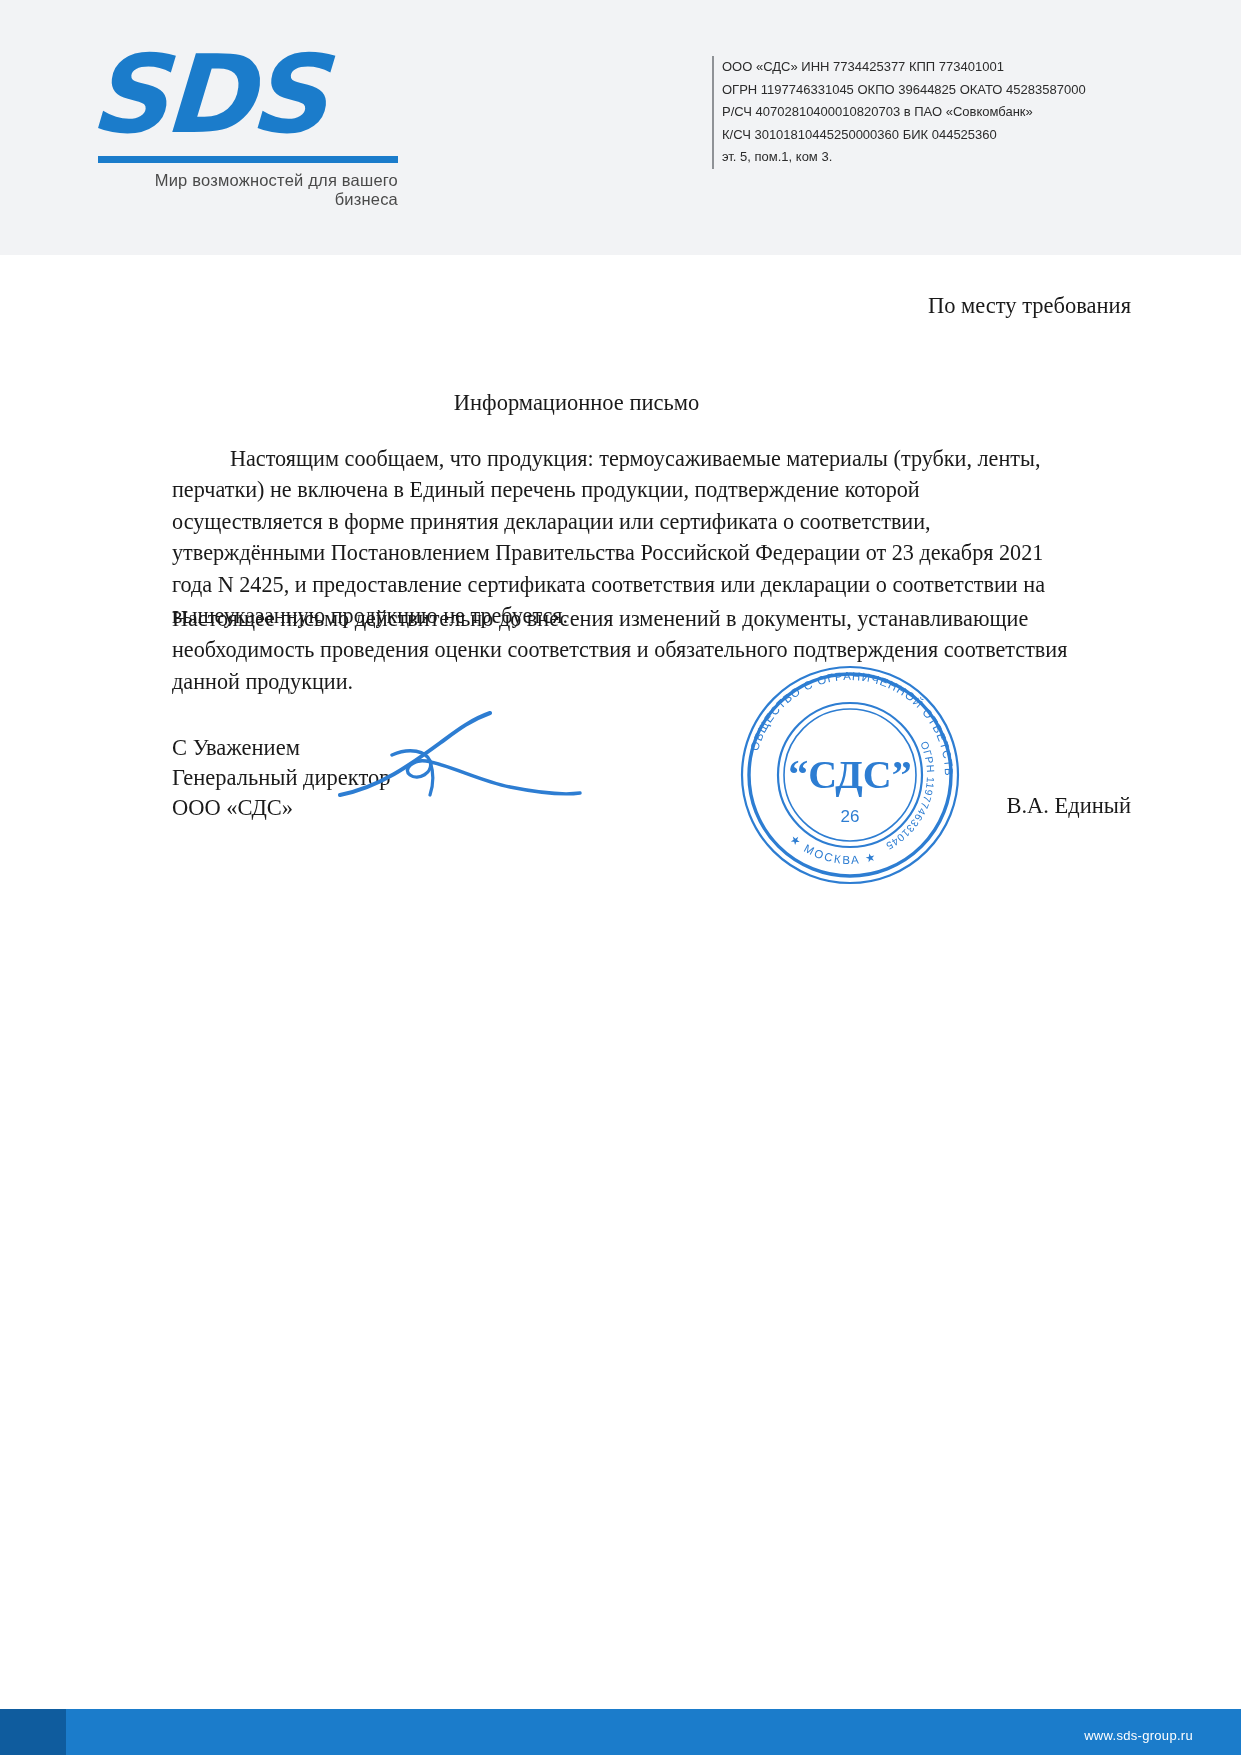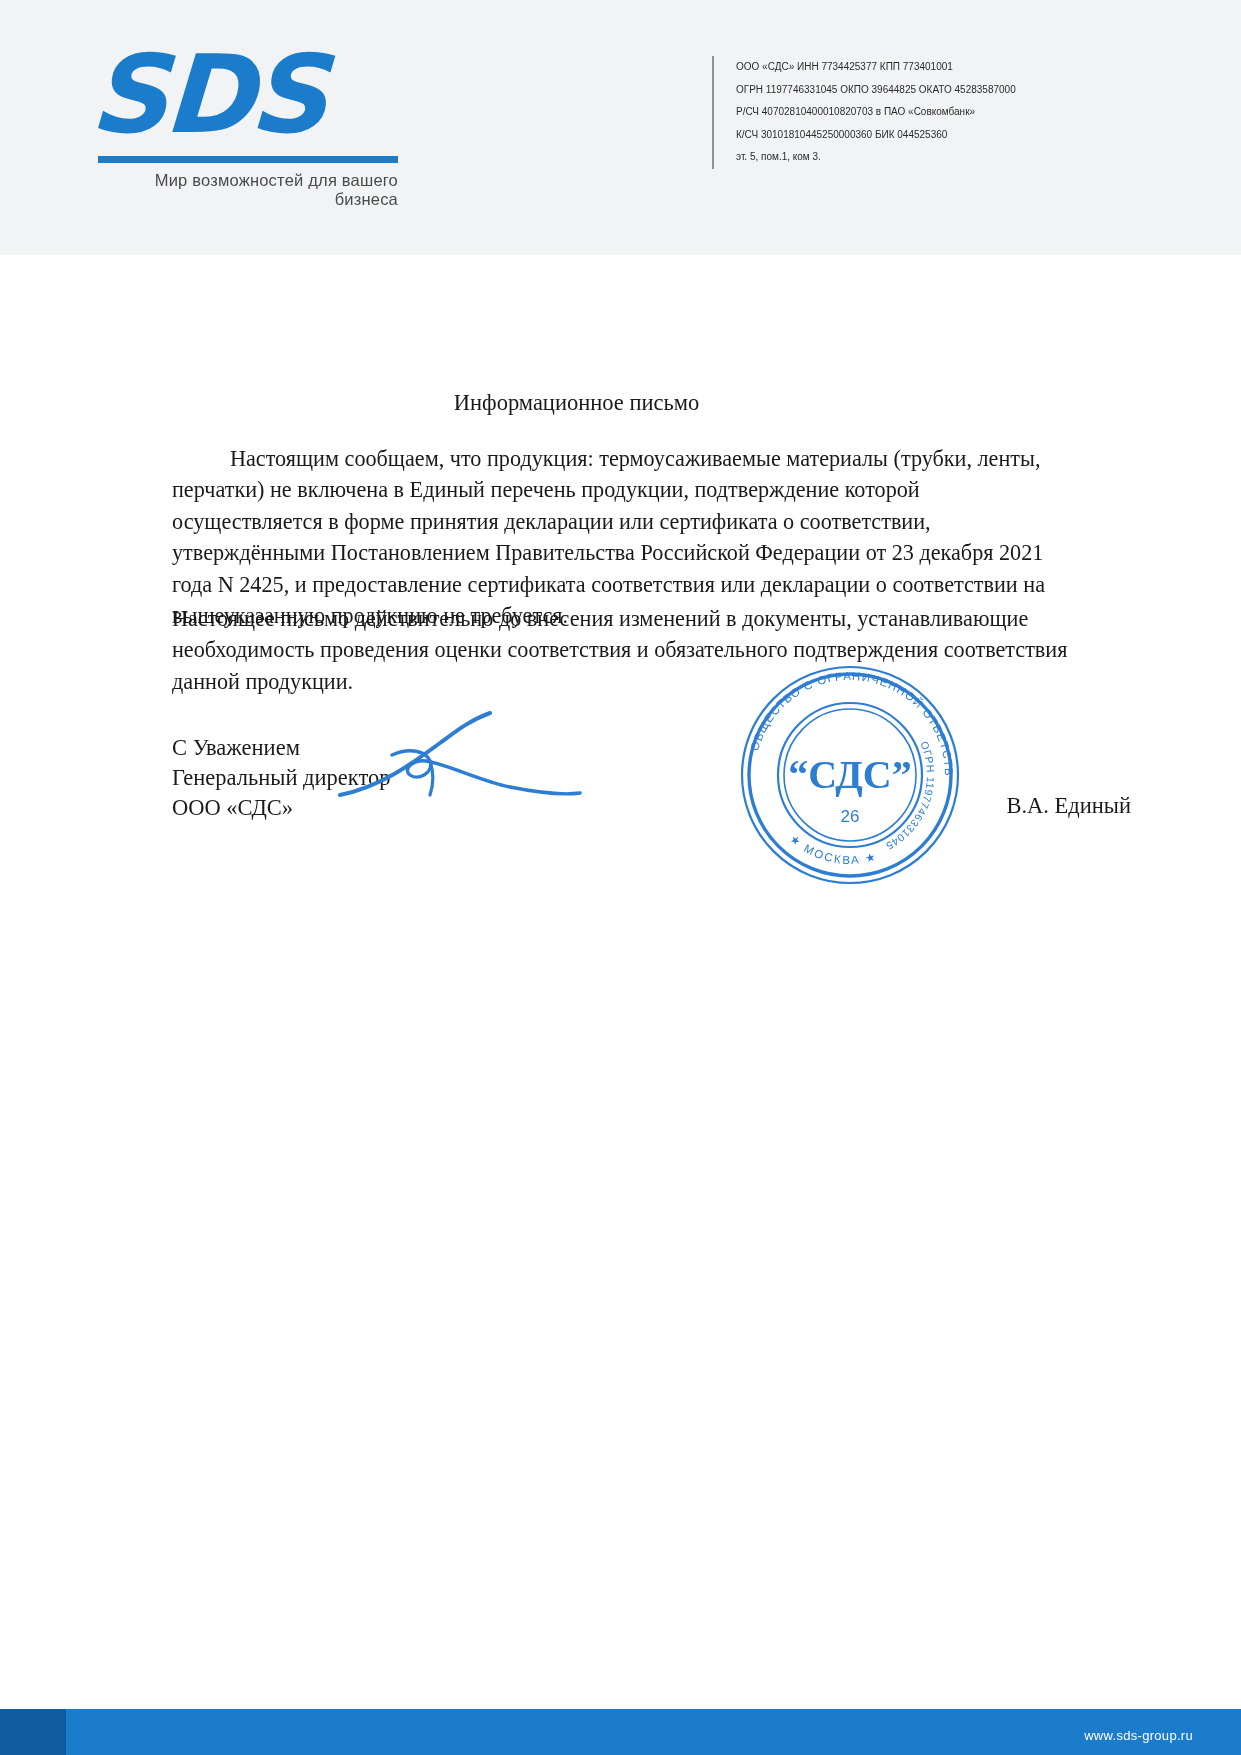--- a/index.html
+++ b/index.html
@@ -55,24 +55,24 @@
     letter-spacing: 0.2px;
     text-align: right;
     width: 300px;
     margin-left: 2px;
   }
 
   .reqs {
     position: absolute;
     left: 712px;
     top: 56px;
-    padding-left: 22px;
+    padding-left: 8px;
     border-left: 2px solid #8f9296;
     font-family: "Liberation Sans", sans-serif;
-    font-size: 10px;
+    font-size: 13px;
     line-height: 22.5px;
     color: #2b2b2b;
     white-space: nowrap;
   }
 
   
   .sheet {
     position: absolute;
     left: 0;
     top: 255px;
@@ -183,20 +183,21 @@
     <div>ОГРН 1197746331045    ОКПО 39644825    ОКАТО 45283587000</div>
     <div>Р/СЧ 40702810400010820703 в ПАО «Совкомбанк»</div>
     <div>К/СЧ 30101810445250000360     БИК 044525360</div>
     <div>эт. 5, пом.1, ком 3.</div>
   </div>
 </div>
 
 <div class="sheet">
 
   <div class="addressee">
+    <div>По месту требования</div>
   </div>
 
   <div class="subject">Информационное письмо</div>
 
   <div class="para para-1">Настоящим сообщаем, что продукция: термоусаживаемые материалы (трубки, ленты, перчатки) не включена в Единый перечень продукции, подтверждение которой осуществляется в форме принятия декларации или сертификата о соответствии, утверждёнными Постановлением Правительства Российской Федерации от 23 декабря 2021 года N 2425, и предоставление сертификата соответствия или декларации о соответствии на вышеуказанную продукцию не требуется.</div>
   <div class="para para-2">Настоящее письмо действительно до внесения изменений в документы, устанавливающие необходимость проведения оценки соответствия и обязательного подтверждения соответствия данной продукции.</div>
 
   <div class="sign">
     <div>С Уважением</div>
     <div>Генеральный директор</div>

